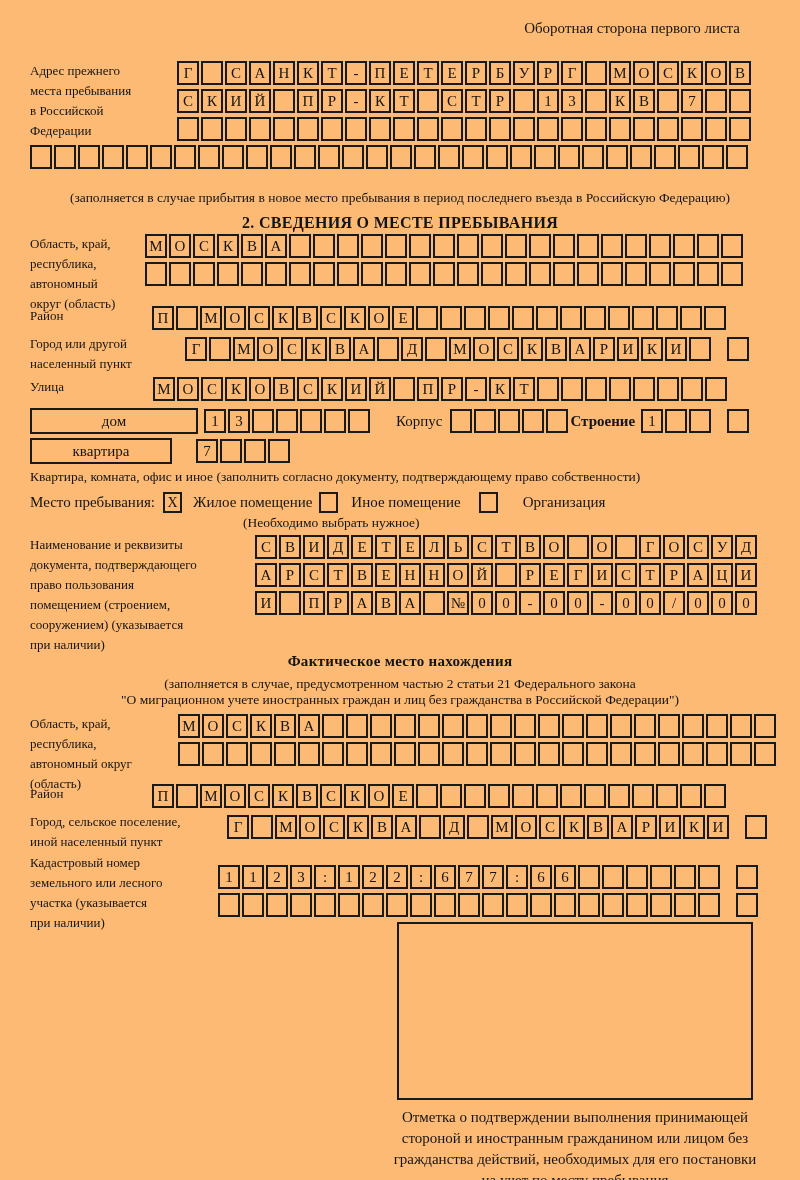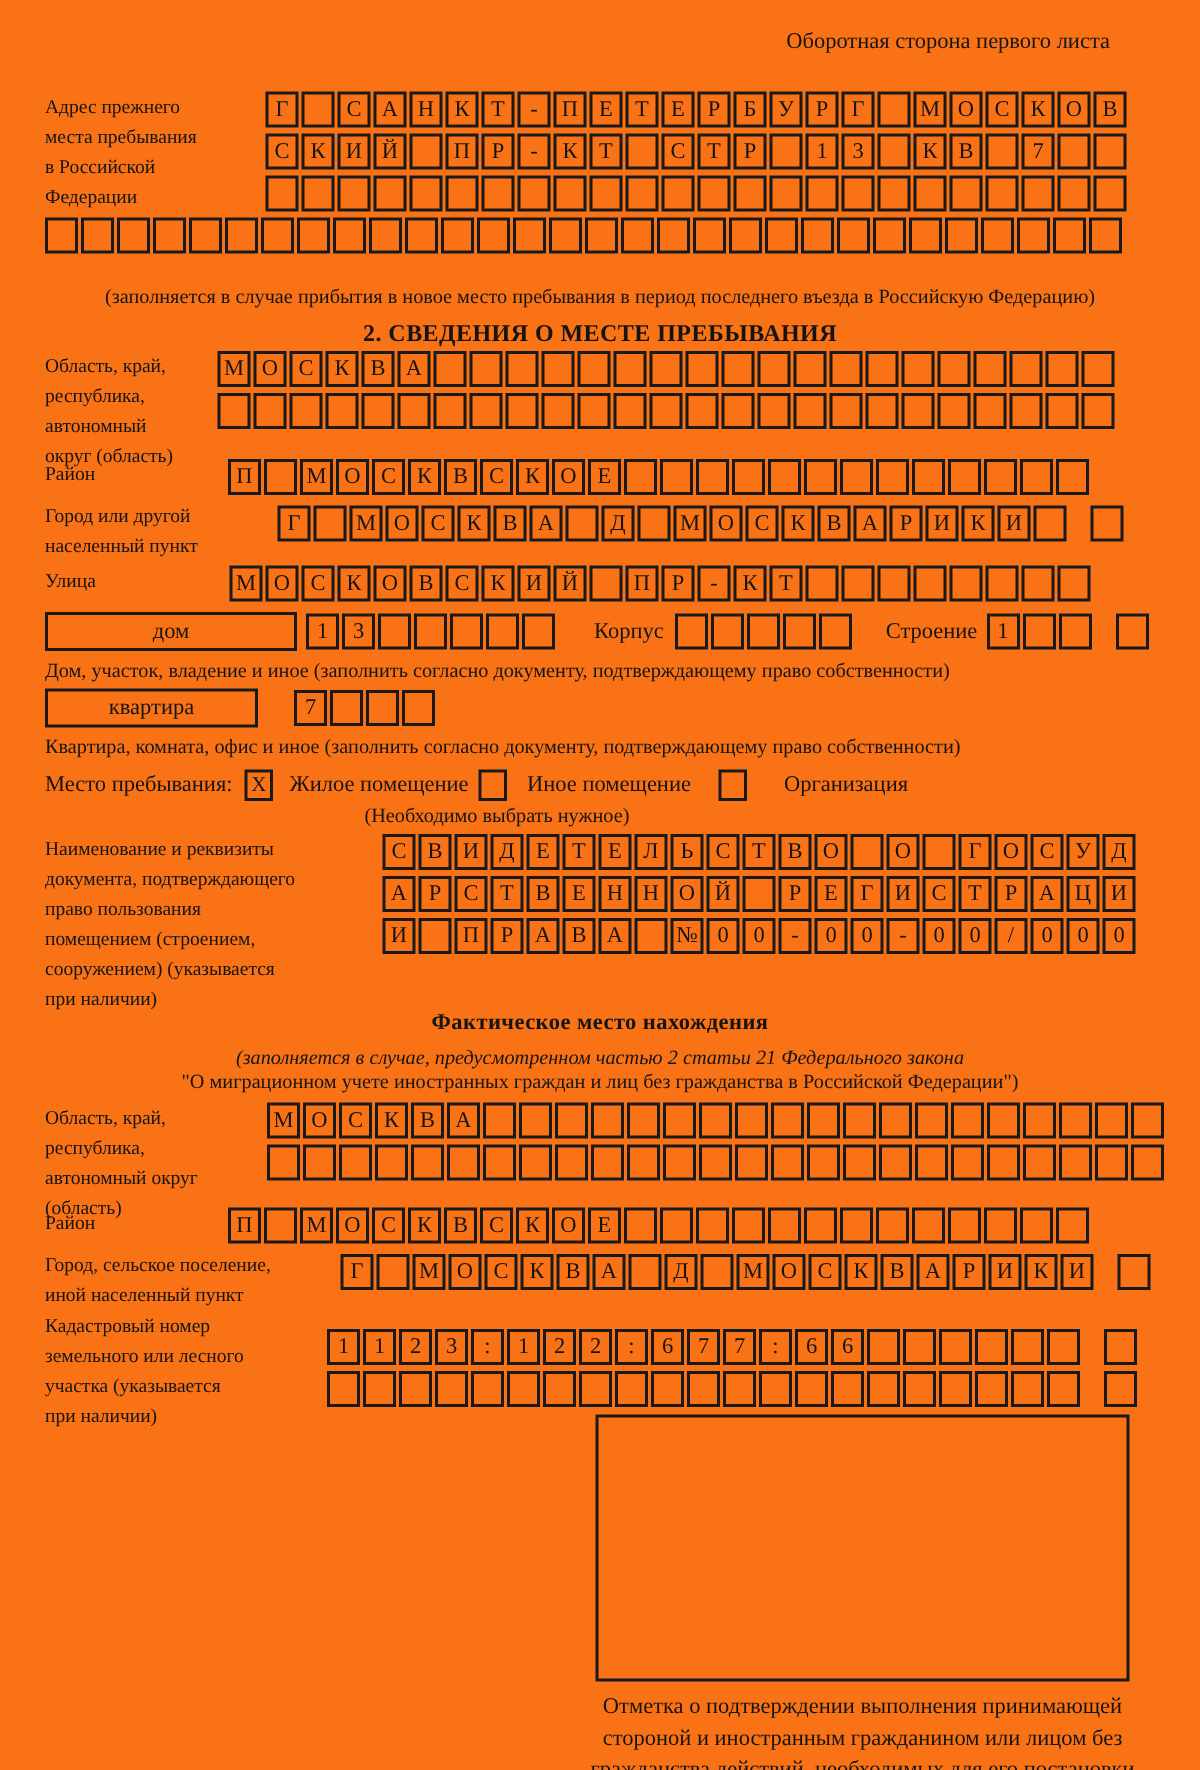--- a/index.html
+++ b/index.html
@@ -1,21 +1,21 @@
 <!DOCTYPE html>
 <html><head>
 <meta charset="utf-8">
 <style>
   html,body { margin:0; padding:0; background:#fff; }
   .page {
     position:relative;
     width:800px; height:1180px;
     box-sizing:border-box;
     padding:20px 30px 0;
-    background:#f97316;
+    background:#fdba74;
     color:#141414;
     font-family:"Liberation Serif","DejaVu Serif",serif;
     overflow:hidden;
   }
   .sheet-note { font-size:15px; text-align:right; margin:0 30px 24px 0; }
 
   .field { position:relative; }
   .flabel {
     position:absolute; left:0; top:0;
     font-size:13px; line-height:20px; white-space:pre-line;
@@ -367,29 +367,28 @@
         <span class="cell"></span>
       </div>
     <div class="inline-label" style="margin-left:24px;">Корпус</div>
     <div class="cellrow" style="margin:0 0 0 8px;">
         <span class="cell"></span>
         <span class="cell"></span>
         <span class="cell"></span>
         <span class="cell"></span>
         <span class="cell"></span>
       </div>
-    <div class="inline-label" style="margin-left:20px;">Строение</div>
+    <div class="inline-label" style="margin-left:0;font-weight:bold;">Строение</div>
     <div class="cellrow" style="margin:0 0 0 6px;">
         <span class="cell">1</span>
         <span class="cell"></span>
         <span class="cell"></span>
         <span class="cell tail"></span>
       </div>
   </div>
-  <div class="note" style="margin-top:5px;">Дом, участок, владение и иное (заполнить согласно документу, подтверждающему право собственности)</div>
 
   <div class="apt-row" style="margin-top:4px;gap:12px;">
     <div class="label-box" style="width:142px;">квартира</div>
     <div class="cellrow" style="margin:0 0 0 12px;">
         <span class="cell">7</span>
         <span class="cell"></span>
         <span class="cell"></span>
         <span class="cell"></span>
       </div>
   </div>
@@ -480,21 +479,21 @@
           <span class="cell">0</span>
           <span class="cell">/</span>
           <span class="cell">0</span>
           <span class="cell">0</span>
           <span class="cell">0</span>
         </div>
     </div>
   </div>
 
   <div class="h-bold" style="margin-top:38px; font-size:15px;">Фактическое место нахождения</div>
-  <div class="note center" style="margin-top:6px;font-style:italic;">(заполняется в случае, предусмотренном частью 2 статьи 21 Федерального закона</div>
+  <div class="note center" style="margin-top:6px;">(заполняется в случае, предусмотренном частью 2 статьи 21 Федерального закона</div>
   <div class="note center">"О миграционном учете иностранных граждан и лиц без гражданства в Российской Федерации")</div>
 
   <div class="field" style="margin-top:6px; min-height:56px;">
     <div class="flabel">Область, край,
 республика,
 автономный округ
 (область)</div>
     <div class="rows" style="margin-left:148px;">
       <div class="cellrow">
           <span class="cell">М</span>

